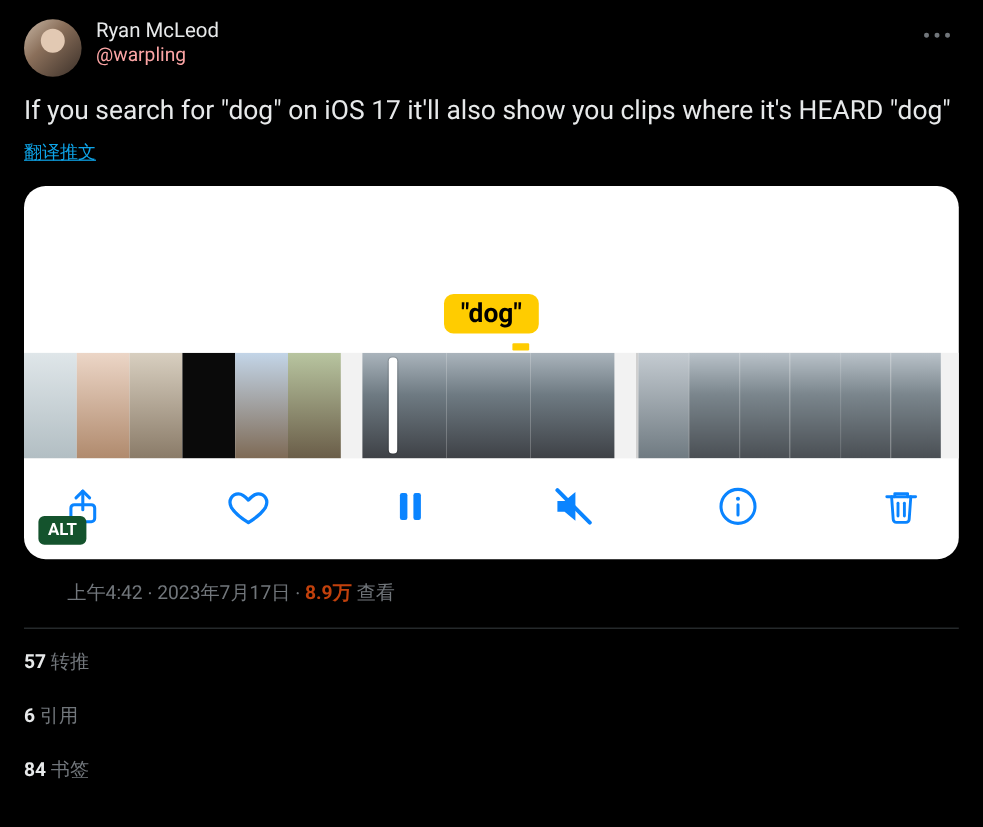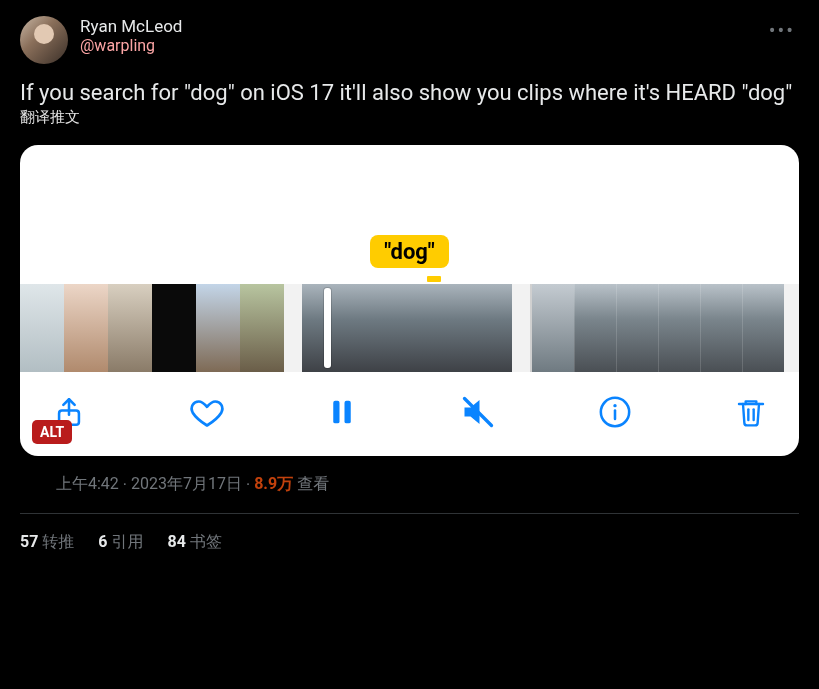--- a/index.html
+++ b/index.html
@@ -54,23 +54,25 @@
     padding: 4px;
     cursor: pointer;
   }
   .body-text {
     font-size: 22px;
     line-height: 1.35;
     color: #e7e9ea;
     margin-top: 14px;
   }
   .translate {
-    color: #e5e5e5;
+    color: #0ea5e9;
     font-size: 15px;
+    margin-top: 10px;
     cursor: pointer;
+    text-decoration: underline;
   }
   .media-card {
     margin-top: 18px;
     background: #fff;
     border-radius: 18px;
     overflow: hidden;
     color: #000;
   }
   .media-top-spacer { height: 90px; }
   .dog-label-row {
@@ -144,21 +146,21 @@
     color: #0a84ff;
     cursor: pointer;
     display: inline-flex;
     align-items: center;
     justify-content: center;
   }
   .alt-badge {
     position: absolute;
     left: 12px;
     bottom: 12px;
-    background: #b91c1c;
+    background: #14532d;
     color: #fff;
     font-size: 14px;
     font-weight: 700;
     padding: 4px 8px;
     border-radius: 5px;
   }
   .media-wrap { position: relative; }
   .meta {
     color: #71767b;
     font-size: 16px;
@@ -172,20 +174,21 @@
   .divider {
     border-top: 1px solid #2f3336;
     margin-top: 18px;
   }
   .stats {
     display: flex;
     gap: 24px;
     color: #71767b;
     font-size: 16px;
     padding: 18px 0 0 0;
+    flex-direction: column;
   }
   .stats .num { color: #e7e9ea; font-weight: 700; margin-right: 4px; }
   svg { display: block; }
 </style>
 </head>
 <body>
 
 <div class="tweet">
   <div class="header">
     <div class="avatar"></div>

